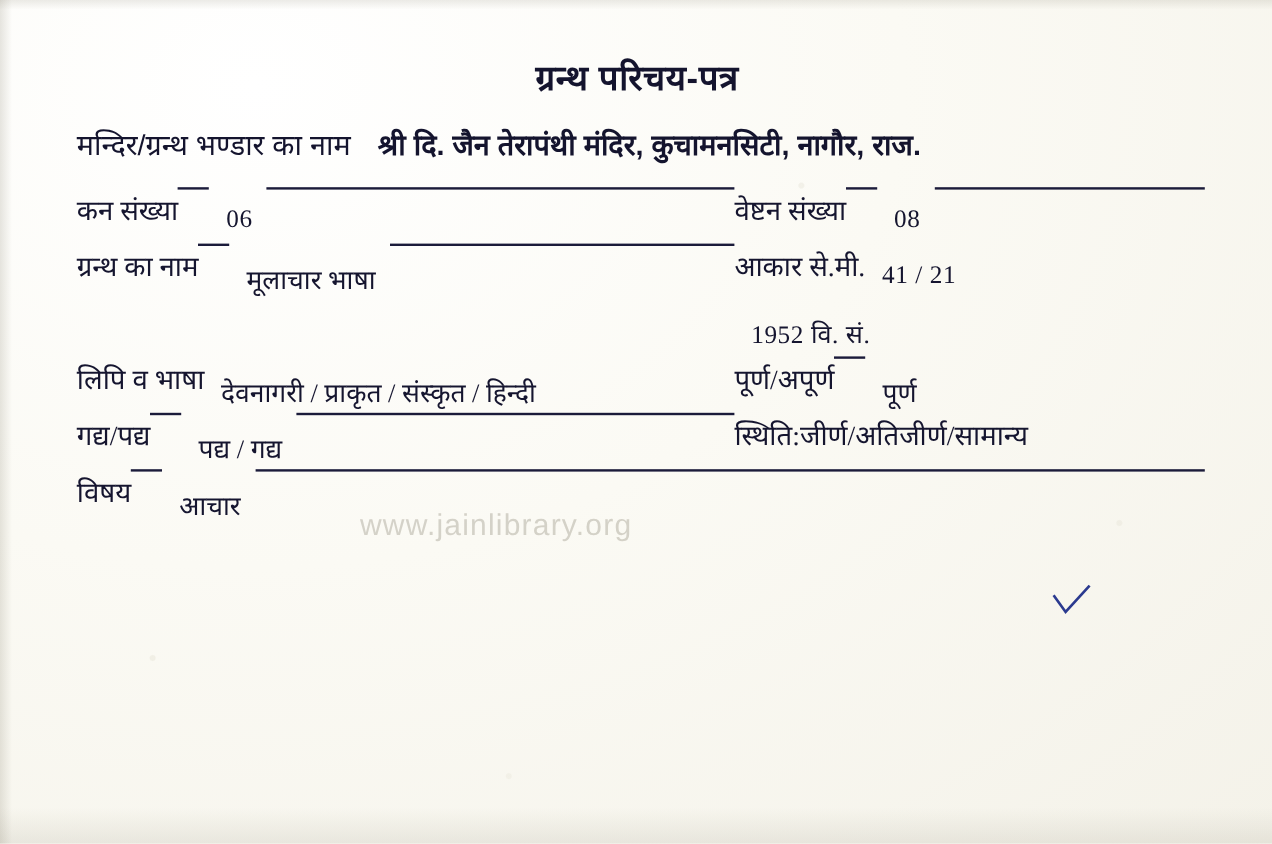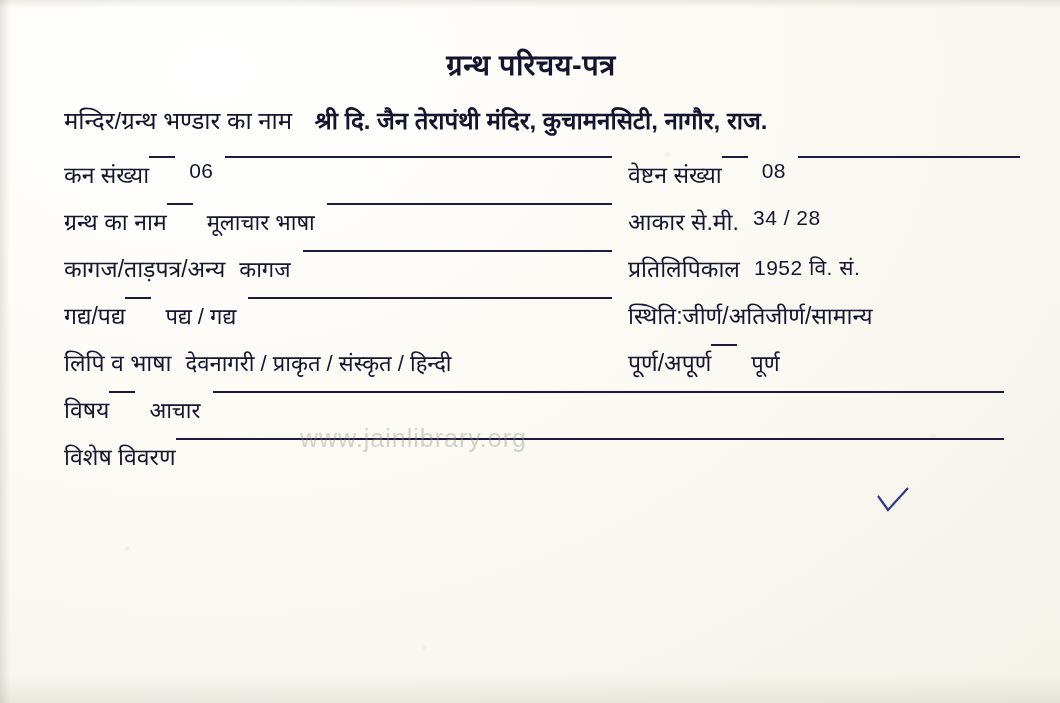--- a/index.html
+++ b/index.html
@@ -61,46 +61,48 @@
 
   .rows {
     position: absolute;
     top: 156px;
     left: 64px;
     width: 940px;
   }
   .row {
     position: relative;
     height: 47px;
+    font-family: Liberation Serif, serif;
   }
   .cell {
     position: absolute;
     top: 0;
     height: 47px;
     display: flex;
     align-items: flex-start;
     white-space: nowrap;
   }
   .cell.left  { left: 0;   width: 548px; }
-  .cell.right { left: 564px; width: 392px; }
+  .cell.right { left: 548px; width: 392px; }
   .cell.full  { left: 0;   width: 940px; }
 
   .lbl {
     font-size: 23px;
     color: #15152f;
     flex: 0 0 auto;
     padding-top: 2px;
   }
   .val {
     font-size: 22px;
     color: #15152f;
     flex: 0 0 auto;
     padding-top: 3px;
     margin-left: 14px;
     margin-right: 12px;
+    margin-top: 11px;
   }
   .val.num {
     font-size: 21px;
     letter-spacing: 0.5px;
   }
   .rule {
     flex: 1 1 auto;
     border-bottom: 2px solid #1b1b3a;
     margin-bottom: 14px;
     min-width: 8px;
@@ -177,79 +179,67 @@
 
     <div class="row">
       <div class="cell left">
         <span class="lbl">ग्रन्थ का नाम</span>
         <span class="rule tiny"></span>
         <span class="val">मूलाचार भाषा</span>
         <span class="rule"></span>
       </div>
       <div class="cell right">
         <span class="lbl">आकार से.मी.</span>
-        <span class="val num">34 / 28</span>
-
-      </div>
-    </div>
-
-
-
-
-    <div class="row">
-      <div class="cell left">
-        <span class="lbl">कागज/ताड़पत्र/अन्य</span>
-        <span class="val">कागज</span>
-        <span class="rule"></span>
-      </div>
-      <div class="cell right">
-        <span class="lbl">प्रतिलिपिकाल</span>
+        <span class="val num">41 / 21</span>
+
+      </div>
+    </div>
+
+
+
+
+    <div class="row">
+      <div class="cell right">
         <span class="val num">1952 वि. सं.</span>
-      </div>
-    </div>
-
-    <div class="row">
-      <div class="cell left">
-        <span class="lbl">गद्य/पद्य</span>
-        <span class="rule tiny"></span>
-        <span class="val">पद्य / गद्य</span>
-        <span class="rule"></span>
-      </div>
-      <div class="cell right">
-        <span class="lbl">स्थिति:जीर्ण/अतिजीर्ण/सामान्य</span>
       </div>
     </div>
 
     <div class="row">
       <div class="cell left">
         <span class="lbl">लिपि व भाषा</span>
         <span class="val">देवनागरी / प्राकृत / संस्कृत / हिन्दी</span>
       </div>
       <div class="cell right">
         <span class="lbl">पूर्ण/अपूर्ण</span>
         <span class="rule tiny"></span>
         <span class="val">पूर्ण</span>
       </div>
     </div>
 
     <div class="row">
+      <div class="cell left">
+        <span class="lbl">गद्य/पद्य</span>
+        <span class="rule tiny"></span>
+        <span class="val">पद्य / गद्य</span>
+        <span class="rule"></span>
+      </div>
+      <div class="cell right">
+        <span class="lbl">स्थिति:जीर्ण/अतिजीर्ण/सामान्य</span>
+      </div>
+    </div>
+
+    <div class="row">
       <div class="cell full">
         <span class="lbl">विषय</span>
         <span class="rule tiny"></span>
         <span class="val">आचार</span>
         <span class="rule"></span>
       </div>
     </div>
 
-    <div class="row">
-      <div class="cell full">
-        <span class="lbl">विशेष विवरण</span>
-        <span class="rule"></span>
-      </div>
-    </div>
 
   </div>
 
   <div class="watermark">www.jainlibrary.org</div>
 
   <div class="checkmark">
     <svg width="34" height="26" viewBox="0 0 34 26">
       <path d="M2 9 L12 23 L32 1" fill="none" stroke="#2b3a8f" stroke-width="2.2"></path>
     </svg>
   </div>

